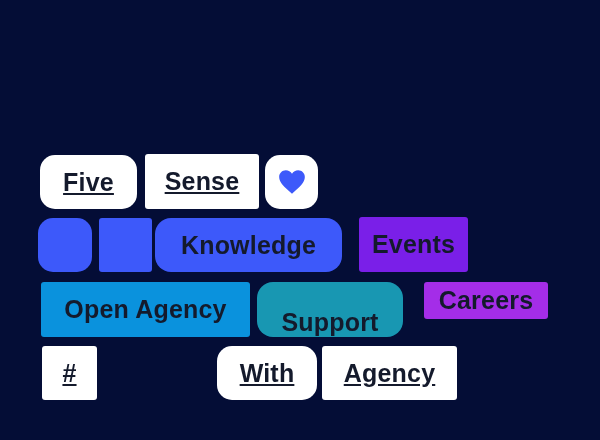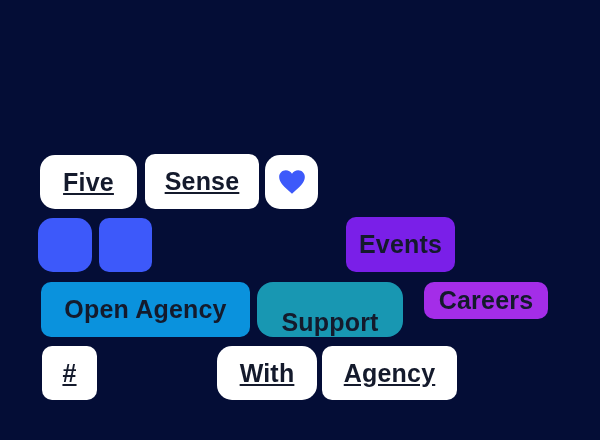--- a/index.html
+++ b/index.html
@@ -23,21 +23,21 @@
     box-sizing: border-box;
     font-size: 25px;
     font-weight: 700;
     letter-spacing: 0.2px;
     color: var(--text_dark, #141A2C);
     cursor: pointer;
     user-select: none;
   }
   .r-lg { border-radius: 15px; }
   .r-md { border-radius: 16px; }
-  .r-sm { border-radius: 10px; }
+  .r-sm { border-radius: 3px; }
   .bg-white  { background: var(--tag_white,  #FFFFFF); text-decoration: underline; }
   .bg-blue   { background: var(--tag_blue,   #3D59FA); }
   .bg-violet { background: var(--tag_violet, #7A1FE8); }
   .bg-azure  { background: var(--tag_azure,  #0A92DD); }
   .bg-teal   { background: var(--tag_teal,   #1897B2); align-items: flex-end; }
   .bg-purple { background: var(--tag_purple, #A42DE8); }
   .heart-svg {
     width: 28px;
     height: 26px;
     display: block;
@@ -55,21 +55,24 @@
     <span>Sense</span>
   </div>
   <div class="tag bg-white r-lg" style="left:265px; top:155px; width:53px;">
     <svg class="heart-svg" viewBox="0 0 24 22" xmlns="http://www.w3.org/2000/svg">
       <path d="M12 21 C 5.5 15.5, 1 11.5, 1 6.8 C 1 3.4, 3.6 1, 6.7 1 C 8.9 1, 10.9 2.2, 12 4 C 13.1 2.2, 15.1 1, 17.3 1 C 20.4 1, 23 3.4, 23 6.8 C 23 11.5, 18.5 15.5, 12 21 Z" fill="#3D59FA"></path>
     </svg>
   </div>
 
   <div class="tag bg-blue r-lg" style="left:38px; top:218px; width:54px;"></div>
   <div class="tag bg-blue r-sm" style="left:99px; top:218px; width:53px;"></div>
-  <div class="tag bg-violet r-sm" style="left:346px; top:217px; width:109px; height:55px;">
+  <div class="tag bg-blue r-md" style="left:155px; top:218px; width:187px;">
+    <span>Knowledge</span>
+  </div>
+  <div class="tag bg-violet r-sm" style="left:359px; top:217px; width:109px; height:55px;">
     <span>Events</span>
   </div>
 
   <div class="tag bg-azure r-sm" style="left:41px; top:282px; width:209px; height:55px;">
     <span>Open Agency</span>
   </div>
   <div class="tag bg-teal r-md" style="left:257px; top:282px; width:146px; height:55px;">
     <span>Support</span>
   </div>
   <div class="tag bg-purple r-sm" style="left:424px; top:282px; width:124px; height:37px;">

